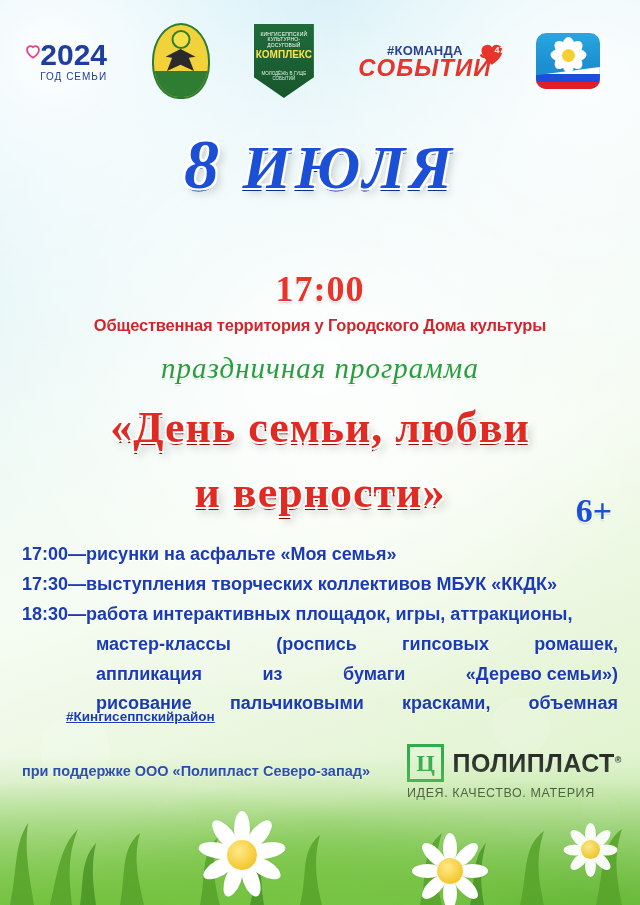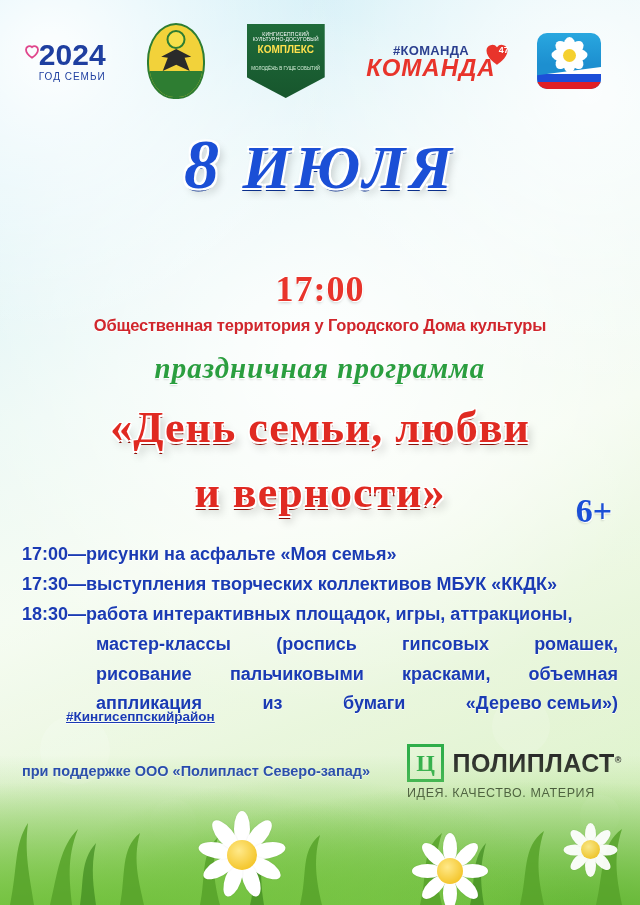--- a/index.html
+++ b/index.html
@@ -102,21 +102,21 @@
   }
   .emblem-oval .bird {
     position: absolute; top: 24px; left: 50%;
     transform: translateX(-50%);
     width: 30px; height: 22px;
     background: #2a2a2a;
     clip-path: polygon(50% 0%, 100% 35%, 78% 40%, 95% 100%, 50% 72%, 5% 100%, 22% 40%, 0% 35%);
   }
 
   .kkdk {
-    width: 78px; height: 74px;
+    width: 60px; height: 74px;
     background: linear-gradient(180deg,#1f6b3a 0%, #17562d 100%);
     clip-path: polygon(0 0, 100% 0, 100% 72%, 50% 100%, 0 72%);
     color: #fff;
     display: flex; flex-direction: column; align-items: center; justify-content: flex-start;
     padding-top: 8px;
     box-sizing: border-box;
     text-align: center;
     line-height: 1.05;
   }
   .kkdk .t1 { font-size: 5px; letter-spacing: .2px; }
@@ -205,21 +205,21 @@
     letter-spacing: -0.2px;
     text-shadow: 0 1px 0 #fff;
   }
 
   .program-label {
     position: absolute;
     top: 352px; left: 0; right: 0;
     text-align: center;
     font-family: "Liberation Serif", serif;
     font-style: italic;
-    font-weight: bold;
+    font-weight: normal;
     font-size: 29px;
     color: #2a9e3f;
     letter-spacing: 1px;
     text-shadow: 1px 1px 0 #fff, 0 2px 2px rgba(0,0,0,.12);
   }
 
   .title {
     position: absolute;
     top: 398px; left: 26px; right: 26px;
     text-align: center;
@@ -359,21 +359,21 @@
 
     <div class="logo kkdk">
       <div class="t1">КИНГИСЕППСКИЙ</div>
       <div class="t1">КУЛЬТУРНО-ДОСУГОВЫЙ</div>
       <div class="t2">КОМПЛЕКС</div>
       <div class="t3">МОЛОДЁЖЬ В ГУЩЕ СОБЫТИЙ</div>
     </div>
 
     <div class="logo zabota">
       <div class="k">#КОМАНДА</div>
-      <div class="z">КОМАНДА</div>
+      <div class="z">СОБЫТИЙ</div>
       <div class="heart">
         <svg viewBox="0 0 24 24" width="30" height="28">
           <path d="M12 22s-9-5.6-9-12a5 5 0 0 1 9-3 5 5 0 0 1 9 3c0 6.4-9 12-9 12z" fill="#e8342b"></path>
         </svg>
         <span class="num">47</span>
       </div>
     </div>
 
     <div class="logo daisy-logo">
       <div class="petal" style="transform:rotate(0deg);"></div>
@@ -418,30 +418,30 @@
     <div class="sch-line">
       <span>18:30</span><span>—</span><span>работа интерактивных площадок, игры, аттракционы,</span>
     </div>
     <div class="sch-cont">
       <span>мастер-классы</span>
       <span>(роспись</span>
       <span>гипсовых</span>
       <span>ромашек,</span>
     </div>
     <div class="sch-cont">
+      <span>аппликация</span>
+      <span>из</span>
+      <span>бумаги</span>
+      <span>«Дерево семьи»)</span>
+    </div>
+    <div class="sch-cont">
       <span>рисование</span>
       <span>пальчиковыми</span>
       <span>красками,</span>
       <span>объемная</span>
-    </div>
-    <div class="sch-cont">
-      <span>аппликация</span>
-      <span>из</span>
-      <span>бумаги</span>
-      <span>«Дерево семьи»)</span>
     </div>
   </div>
 
   <div class="hashtags">
     <div>#Кингисеппскийрайон</div>
   </div>
 
   <div class="support">при поддержке ООО «Полипласт Северо-запад»</div>
 
   <div class="poliplast">

